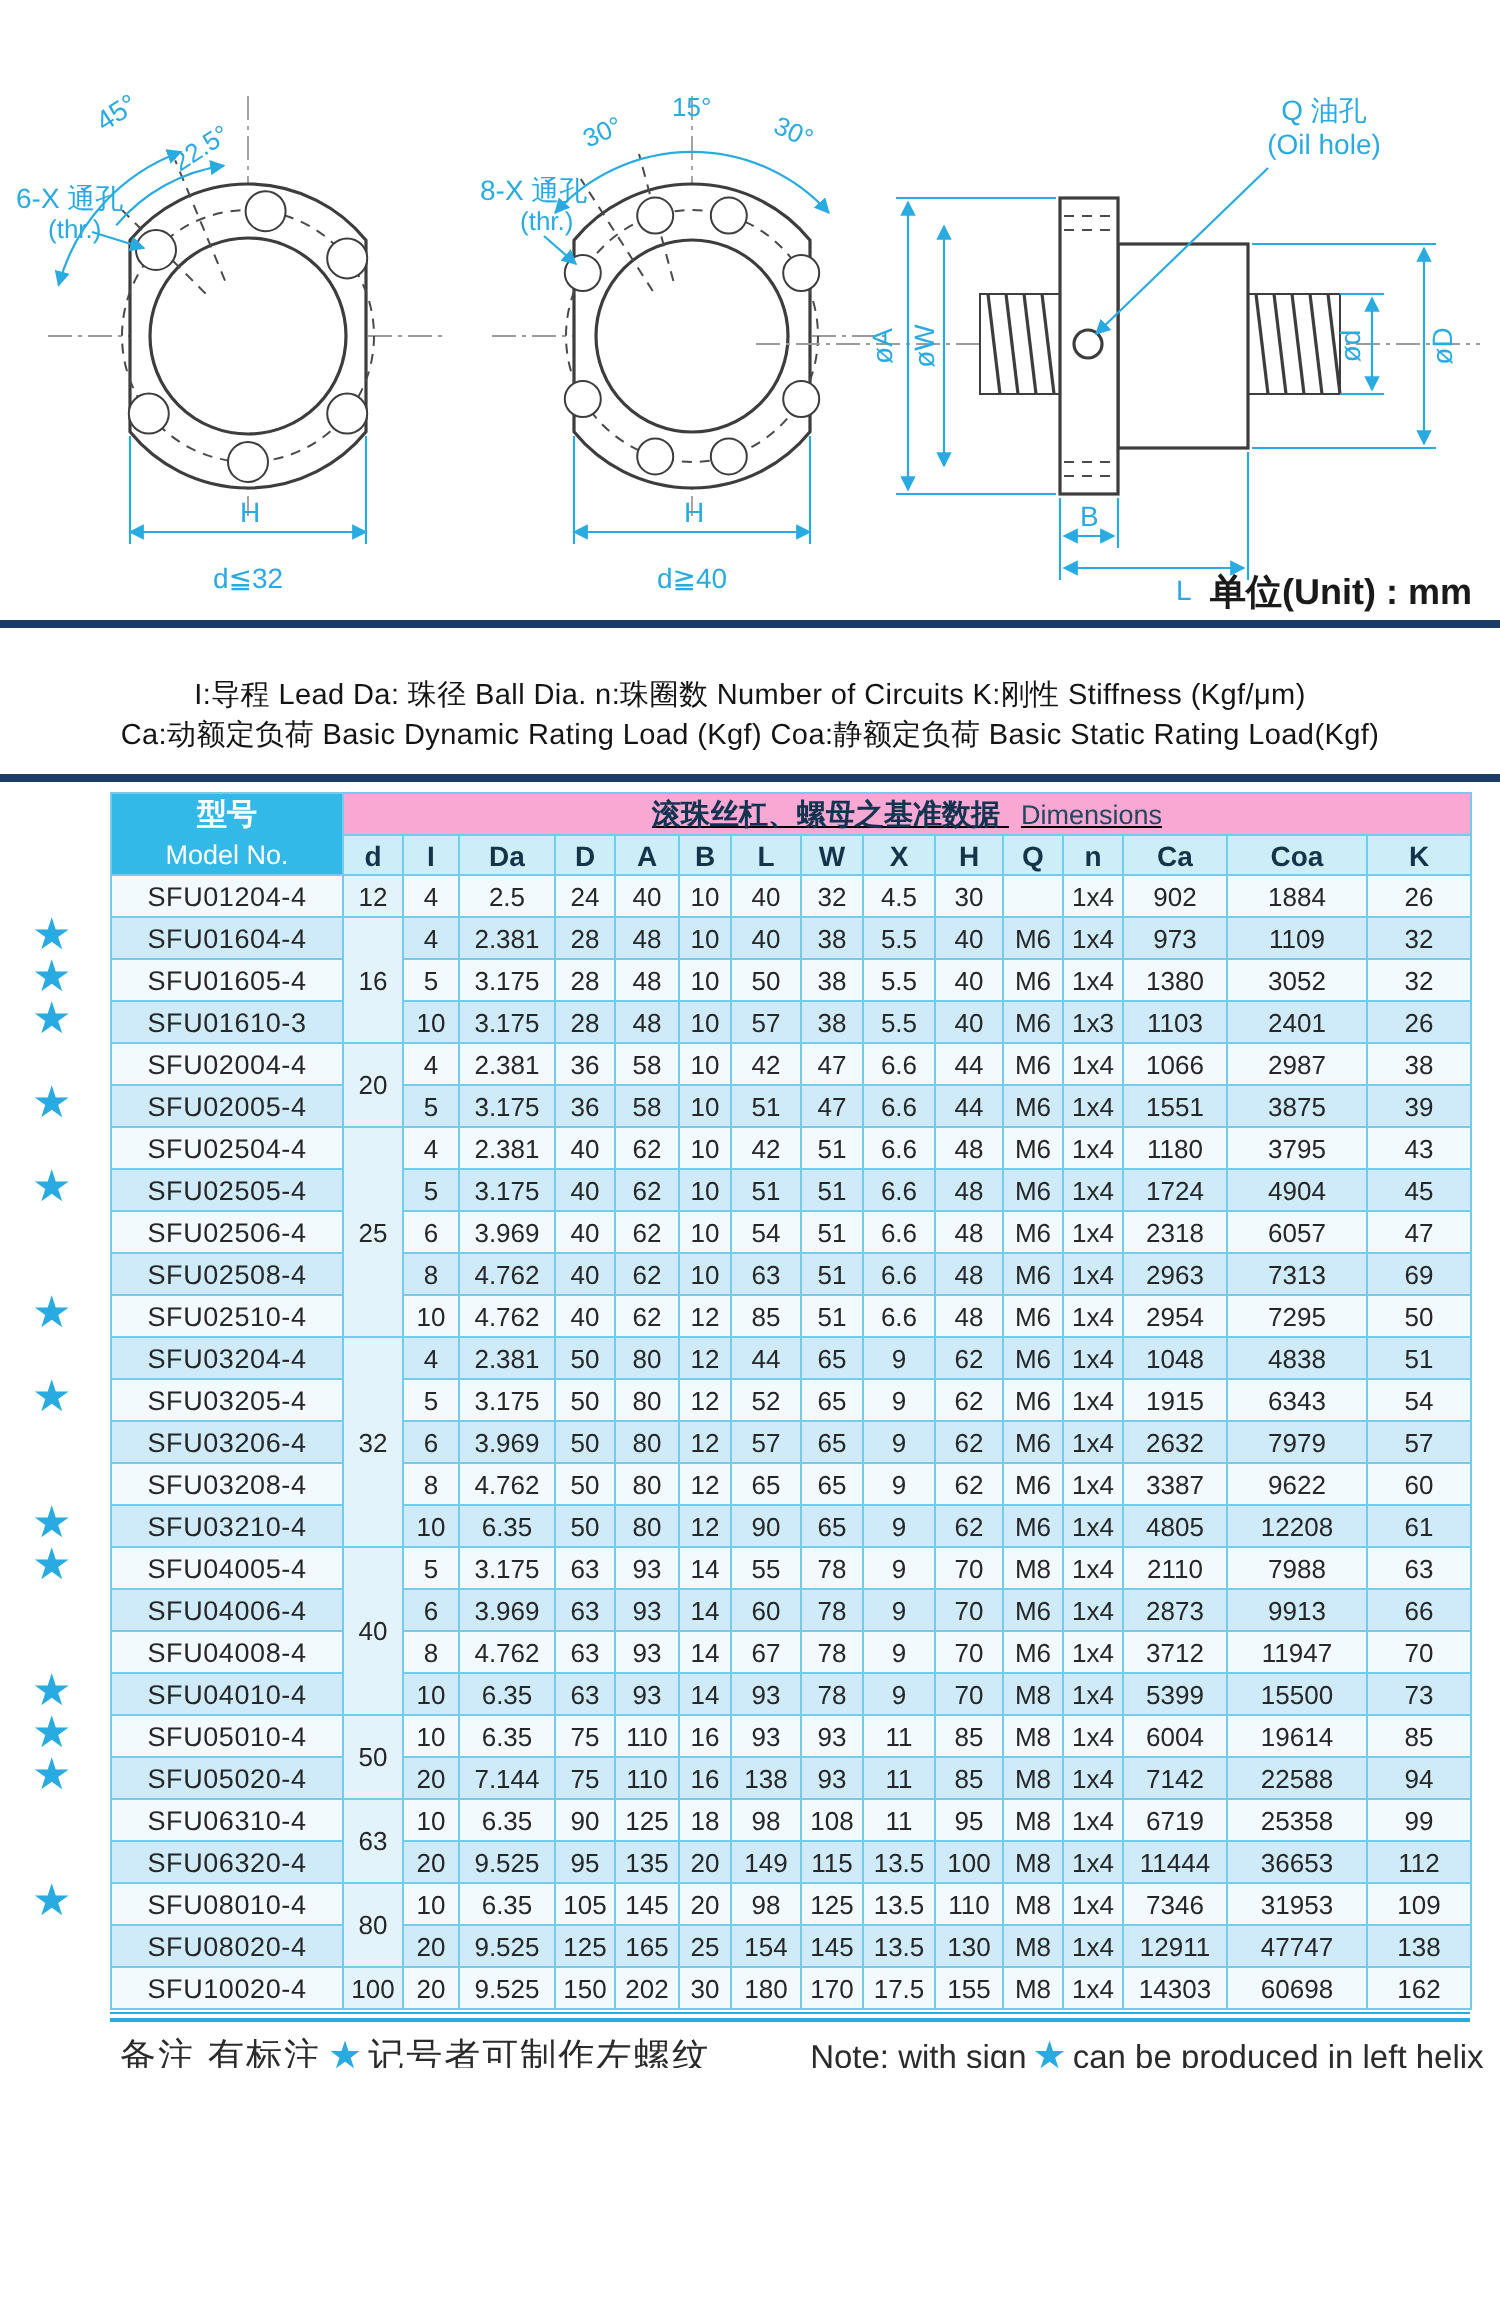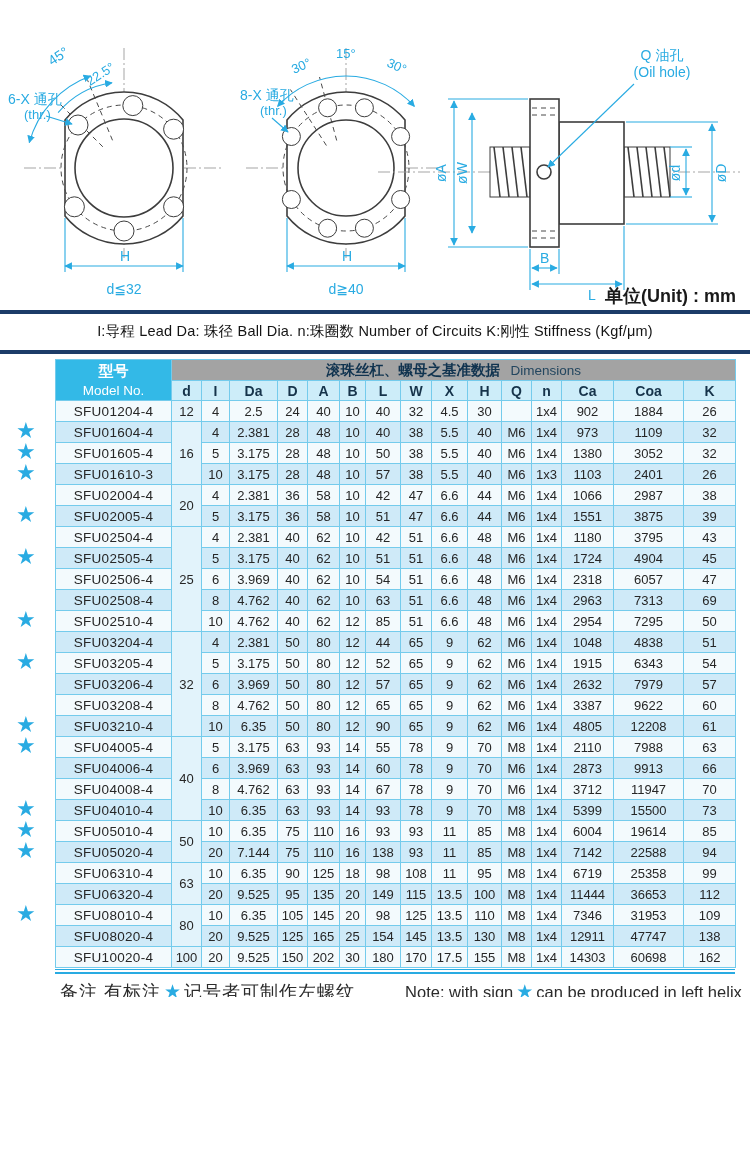--- a/index.html
+++ b/index.html
@@ -20,31 +20,31 @@
   .dsh { stroke:#4a4a4a; fill:none; stroke-width:1; stroke-dasharray:5 4; }
   .cl  { stroke:#9b9b9b; fill:none; stroke-width:0.9; stroke-dasharray:12 3 2 3; }
   .cy  { stroke:#29abe2; fill:none; stroke-width:1.1; }
   .cyd { stroke:#29abe2; fill:none; stroke-width:1.1; }
   .cyt { fill:#29abe2; font-size:13px; }
   .cytb{ fill:#29abe2; font-size:14px; }
   .accent { stroke:#a8dff4; fill:none; stroke-width:2.4; }
   .whitefill { fill:#fff; }
 
   
-  .legend { border-top:4px solid #1c3c68; border-bottom:4px solid #1c3c68; padding:7px 4px 9px; text-align:center; background:#fff; }
+  .legend { border-top:4px solid #1c3c68; border-bottom:4px solid #1c3c68; padding:24px 4px 9px; text-align:center; background:#fff; }
   .legend div { font-size:14.5px; color:#141414; line-height:20px; letter-spacing:0.2px; }
 
   
   .table-zone { position:relative; margin:5px 15px 0 55px; }
   table { border-collapse:collapse; width:680px; table-layout:fixed; border:1px solid #3fb8e6; }
   th, td { border:1px solid #74cbec; text-align:center; overflow:hidden; white-space:nowrap; }
   thead .model-head { background:#33b9e7; color:#fff; }
   thead .model-head .cn { font-size:15px; font-weight:bold; line-height:21px; }
   thead .model-head .en { font-size:13.5px; font-weight:normal; line-height:19px; }
-  thead .dim-head { background:#a3a3a3; height:21px; }
+  thead .dim-head { background:#f9a8d4; height:21px;text-decoration:underline; }
   thead .dim-head .cn { font-weight:bold; font-size:14.5px; color:#10334f; }
   thead .dim-head .en { font-weight:normal; font-size:13.5px; color:#23465f; margin-left:6px; }
   thead .col-letter { background:#cdedf9; height:20px; font-size:14px; font-weight:bold; color:#16334a; }
   tbody td { height:21px; font-size:13px; color:#262626; }
   tbody td.model { font-size:13.5px; letter-spacing:0.3px; }
   tbody tr:nth-child(odd)  { background:#f3fafd; }
   tbody tr:nth-child(even) { background:#cfeaf8; }
   tbody td.dcell { background:#e2f3fb; font-size:13px; }
   .table-bottom-rule { width:680px; height:5px; border-top:1px solid #29abe2; border-bottom:2px solid #29abe2; margin-top:1px; }
   .star { position:absolute; left:-39px; transform:translateY(-56%); color:#29abe2; font-size:22px; line-height:22px; }
@@ -181,20 +181,21 @@
       <line class="cy" x1="252" y1="184" x2="252" y2="248"></line>
       <line class="cyd" x1="160" y1="242" x2="250" y2="242" marker-start="url(#arr)" marker-end="url(#arr)"></line>
       <text class="cytb" x="216" y="258">L</text>
     </svg>
 
     <div class="unit-label">单位(Unit) : mm</div>
   </div>
 
   <div class="legend">
     <div>I:导程 Lead    Da: 珠径 Ball Dia.    n:珠圈数 Number of Circuits    K:刚性 Stiffness (Kgf/μm)</div>
+    <div>Ca:动额定负荷 Basic Dynamic Rating Load (Kgf)    Coa:静额定负荷 Basic Static Rating Load(Kgf)</div>
   </div>
 
   <div class="table-zone">
     <table>
       <colgroup>
         <col style="width:116px">
           <col style="width:30px">
           <col style="width:28px">
           <col style="width:48px">
         <col style="width:30px">

